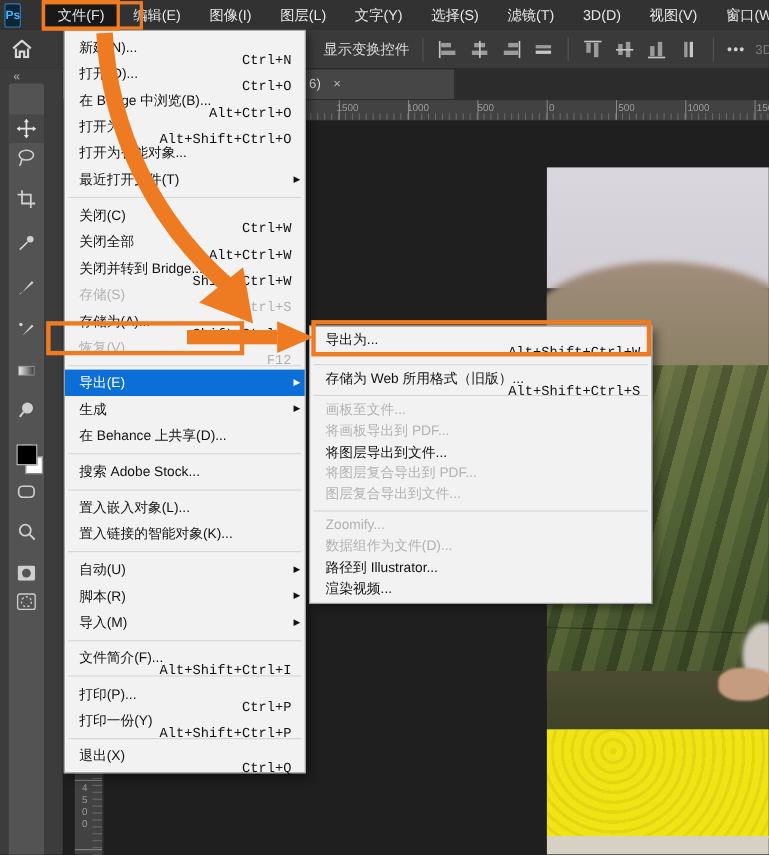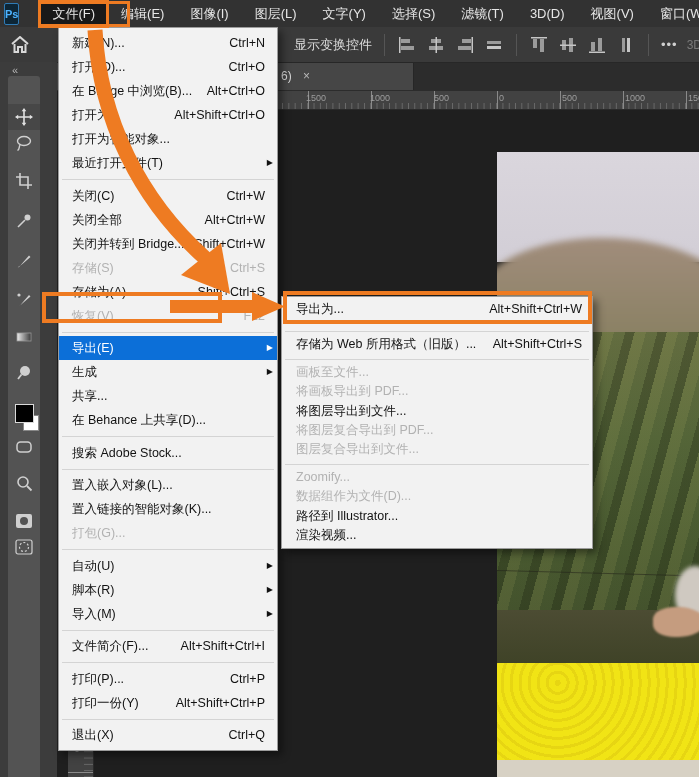--- a/index.html
+++ b/index.html
@@ -83,21 +83,21 @@
   .swatch-bg{position:absolute;left:15px;top:339px;width:14px;height:14px;background:#fff;border:1px solid #888;z-index:1;}
   .tool svg{display:block;}
 
   
   .menu-panel{position:absolute;left:58px;top:27px;width:220px;background:#f2f2f2;border:1px solid #9c9c9c;
       box-shadow:4px 4px 8px rgba(0,0,0,.45);padding:3px 0;z-index:5;box-sizing:border-box;}
   .submenu-panel{position:absolute;left:281px;top:296px;width:312px;background:#f2f2f2;border:1px solid #9c9c9c;
       box-shadow:4px 4px 8px rgba(0,0,0,.45);padding:3px 0;z-index:6;box-sizing:border-box;}
   .mrow{position:relative;height:24px;line-height:24px;padding:0 12px 0 13px;font-size:12.5px;color:#121212;white-space:nowrap;}
   .submenu-panel .mrow{height:19.4px;line-height:19.4px;padding:0 10px 0 14px;}
-  .mrow .shortcut{position:absolute;right:12px;top:0;}
+  .mrow .shortcut{position:absolute;right:12px;top:12px;font-family:Liberation Mono, monospace;}
   .submenu-panel .mrow .shortcut{right:10px;}
   .mrow.disabled{color:#b2b2b2;}
   .mrow.selected{background:#0C6FD8;color:#fff;}
   .mrow .subarrow{position:absolute;right:4px;top:0;font-size:8px;visibility:hidden;}
   .mrow.has-sub .subarrow{visibility:visible;}
   .sep{position:relative;height:8.5px;}
   .submenu-panel .sep{height:8px;}
   .sep::after{content:"";position:absolute;left:3px;right:3px;top:4px;border-top:1px solid #d4d4d4;}
 
   
@@ -396,48 +396,38 @@
         <span>导出(E)</span>
         <span class="shortcut"></span>
         <span class="subarrow">▶</span>
       </div>
       <div class="mrow has-sub">
         <span>生成</span>
         <span class="shortcut"></span>
         <span class="subarrow">▶</span>
       </div>
       <div class="mrow">
-        <span>共享...</span>
-        <span class="shortcut"></span>
-        
-      </div>
-      <div class="mrow">
         <span>在 Behance 上共享(D)...</span>
         <span class="shortcut"></span>
         
       </div>
       <div class="sep"></div>
       <div class="mrow">
         <span>搜索 Adobe Stock...</span>
         <span class="shortcut"></span>
         
       </div>
       <div class="sep"></div>
       <div class="mrow">
         <span>置入嵌入对象(L)...</span>
         <span class="shortcut"></span>
         
       </div>
       <div class="mrow">
         <span>置入链接的智能对象(K)...</span>
-        <span class="shortcut"></span>
-        
-      </div>
-      <div class="mrow disabled">
-        <span>打包(G)...</span>
         <span class="shortcut"></span>
         
       </div>
       <div class="sep"></div>
       <div class="mrow has-sub">
         <span>自动(U)</span>
         <span class="shortcut"></span>
         <span class="subarrow">▶</span>
       </div>
       <div class="mrow has-sub">

